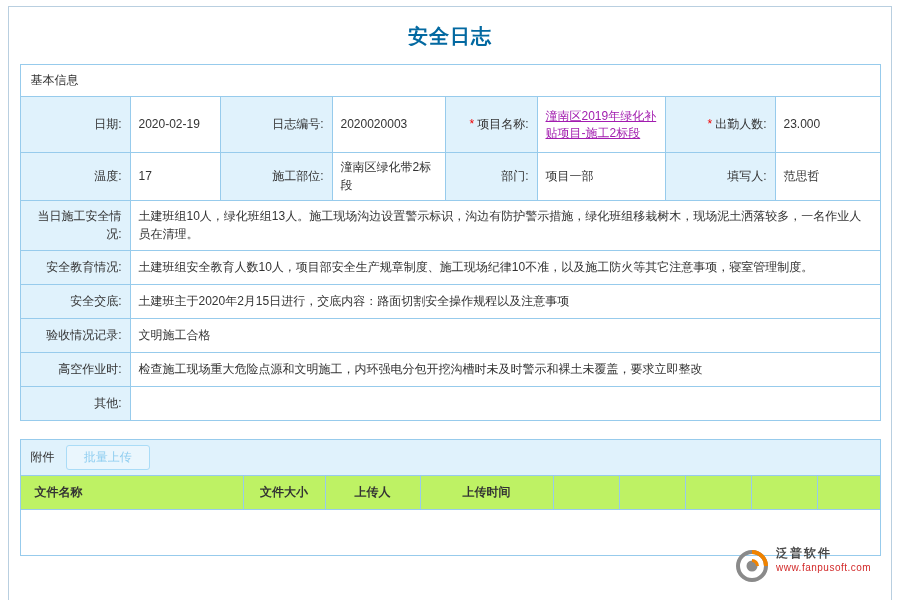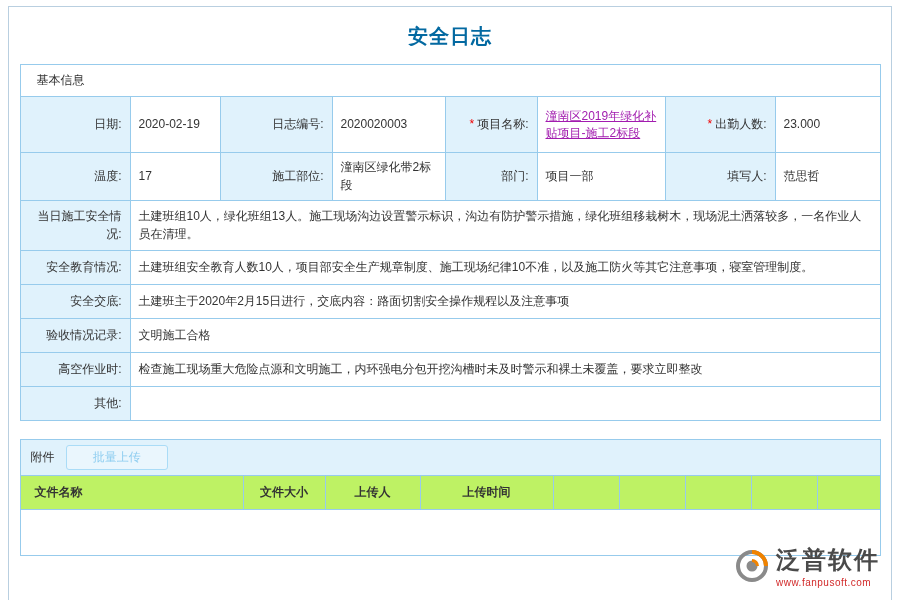--- a/index.html
+++ b/index.html
@@ -8,42 +8,42 @@
   .frame { position:absolute; left:8px; top:6px; width:884px; height:594px;
     border:1px solid #b9cfe0; border-bottom:none; background:#fff; }
   .page-title { text-align:center; font-weight:bold; font-size:20px; color:#0369a1;
     padding:16px 0 14px 0; letter-spacing:1px; }
   table { border-collapse:collapse; table-layout:fixed; width:860px; margin:0 auto; }
   .info-table th, .info-table td { border:1px solid #97cbec; padding:6px 8px;
     font-weight:normal; vertical-align:middle; word-break:break-all; line-height:1.45; }
   .info-table th { background:#e0f2fc; text-align:right; }
   .info-table td { background:#fff; text-align:left; }
   .section-head { background:#e0f2fc; border:1px solid #97cbec; text-align:left !important;
-    padding:7px 16px !important; }
+    padding:7px 10px !important; }
   .r1 th, .r1 td { height:56px; }
   .r2 th, .r2 td { height:42px; }
   .dr th, .dr td { height:34px; }
   .dr-tall th, .dr-tall td { height:50px; }
   .req { color:#f00000; margin-right:3px; font-weight:normal; }
   a.proj-link { color:#a21caf; text-decoration:underline; cursor:pointer; }
   .attach-table { margin-top:18px; }
   .attach-table td, .attach-table th { border:1px solid #97cbec; }
   .attach-head { background:#e0f2fc; padding:5px 10px; }
   .attach-head .att-label { color:#333; margin-right:8px; vertical-align:middle; }
   .upload-btn { display:inline-block; background:#eaf6fd; border:1px solid #aadcf7;
-    color:#8ecdf0; font-size:12px; padding:3px 26px; border-radius:3px; cursor:pointer;
+    color:#8ecdf0; font-size:12px; padding:3px 17px; border-radius:3px; cursor:pointer;
     font-family:inherit; vertical-align:middle; }
   .cols th { background:#bef264; font-weight:bold; color:#333; padding:8px 6px; text-align:center; }
   .cols th.first { text-align:left; padding-left:14px; }
   .empty-area { height:46px; background:#fff; border-top:1px solid #97cbec; }
   .brand { position:absolute; left:734px; top:546px; width:158px; display:flex;
     align-items:flex-start; z-index:5; background:transparent; }
   .brand-icon { width:36px; height:36px; margin-right:6px; margin-top:2px; }
   .brand-texts { display:flex; flex-direction:column; }
-  .brand-name { font-size:24px; font-weight:bold; color:#4a4a4a; letter-spacing:2px; line-height:1.2; }
+  .brand-name { font-size:12px; font-weight:bold; color:#4a4a4a; letter-spacing:2px; line-height:1.2; }
   .brand-site { font-size:10px; color:#d22a2a; margin-top:2px; letter-spacing:0.5px; }
 </style>
 </head>
 <body>
 
 <div class="frame">
 
   <div class="page-title">安全日志</div>
 
   <table class="info-table">

